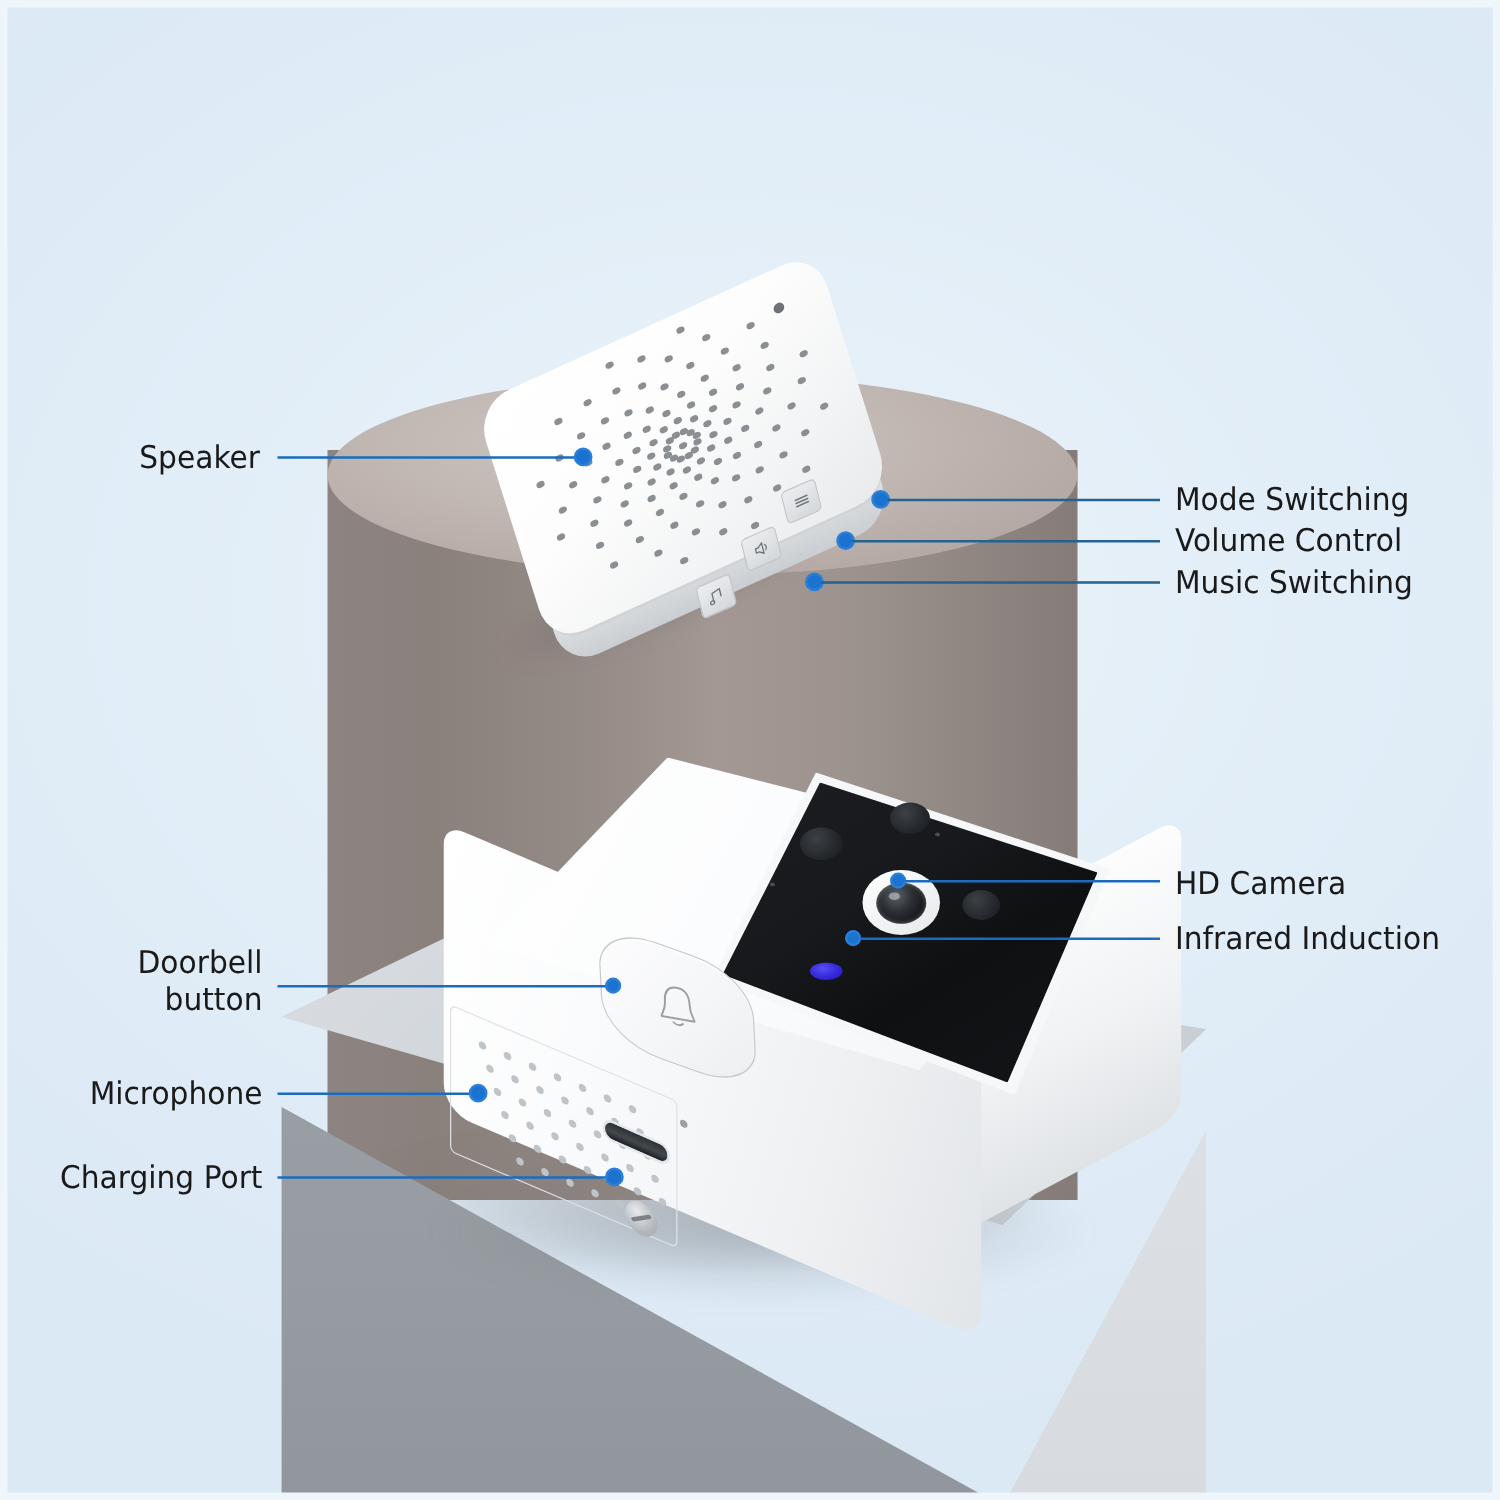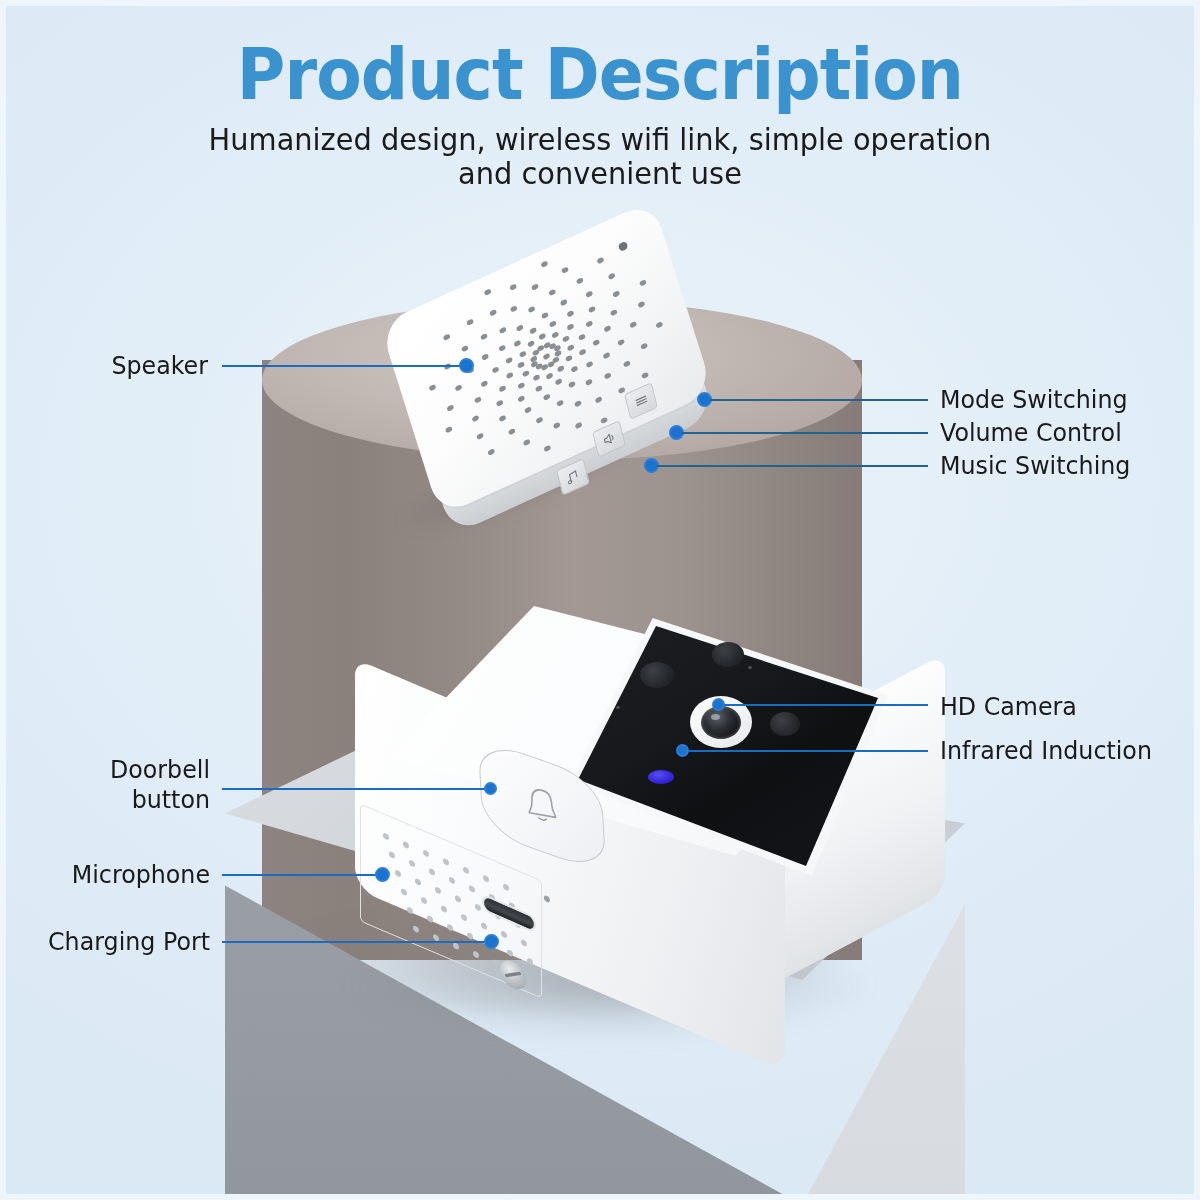--- a/index.html
+++ b/index.html
@@ -289,25 +289,20 @@
     border:2px solid #2a7fd8;
     pointer-events:auto;
   }
   .dot.small { width:13px; height:13px; }
 </style>
 </head>
 <body>
 
 <div id="scene">
 
-  <div id="header">
-    <div id="title">Product Description</div>
-    <div id="subtitle">Humanized design, wireless wifi link, simple operation</div>
-    <div id="subtitle" style="margin-top:0">and convenient use</div>
-  </div>
 
   <div class="pedestal" id="cylinder">
     <div id="cyl-body"></div>
     <div id="cyl-bottom-shade"></div>
     <div id="cyl-top"></div>
   </div>
 
   <div class="pedestal" id="cube">
     <div id="cube-left"></div>
     <div id="cube-right"></div>

